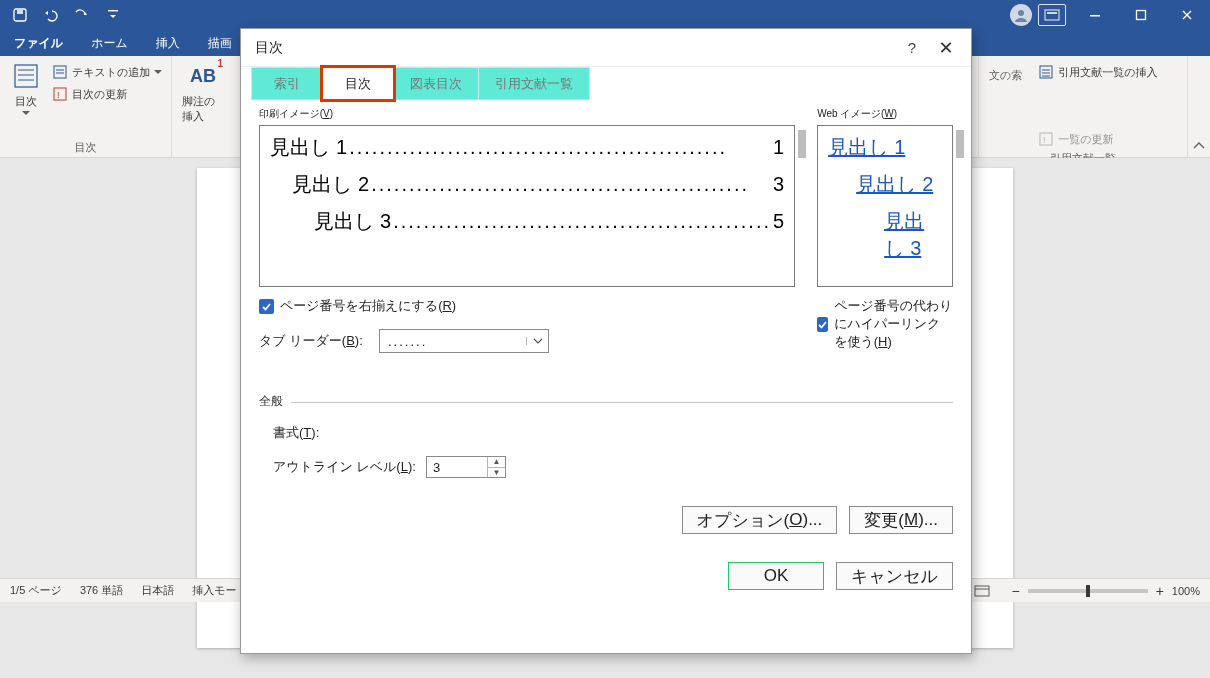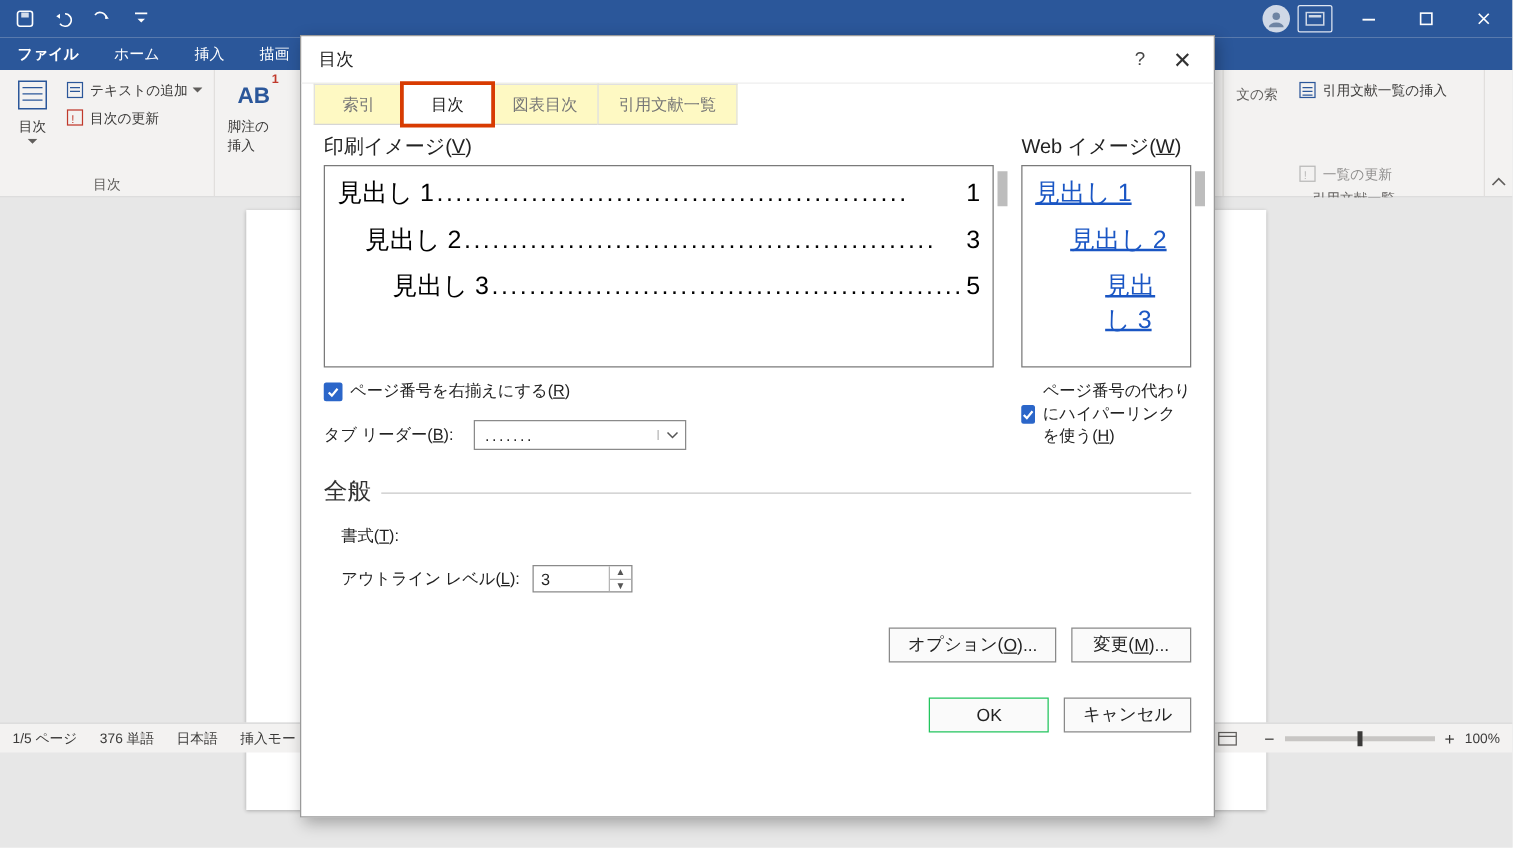--- a/index.html
+++ b/index.html
@@ -49,27 +49,27 @@
 .zoom .thumb { position:absolute; top:-4px; left:58px; width:4px; height:12px; background:#3b3a39; }
 
 
 .dialog { position:absolute; top:28px; left:240px; width:732px; height:626px; background:#fff; border:1px solid #9a9a9a; box-shadow: 2px 4px 12px rgba(0,0,0,.3); display:flex; flex-direction:column; font-size:13px; color:#222;}
 .dlg-title { height:38px; display:flex; align-items:center; padding:0 8px 0 14px; border-bottom:1px solid #eee;}
 .dlg-title .t { font-size:14px; }
 .dlg-title .sp { flex:1; }
 .dlg-title .help { width:34px; text-align:center; font-size:15px; color:#444; }
 .dlg-title .close { width:34px; text-align:center; font-size:18px; color:#333; }
 .dlg-tabs { display:flex; height:34px; border-bottom:1px solid transparent; padding-left:10px; gap:0; }
-.dlg-tabs .dtab { min-width:72px; padding:0 16px; display:flex; align-items:center; justify-content:center; color:#777; background:#fef9c3; border:1px solid #e0e0e0; border-bottom:1px solid #d6d6d6; margin-right:-1px;}
+.dlg-tabs .dtab { min-width:72px; padding:0 16px; display:flex; align-items:center; justify-content:center; color:#777; background:#5eead4; border:1px solid #e0e0e0; border-bottom:1px solid #d6d6d6; margin-right:-1px;}
 .dlg-tabs .dtab.red { outline:3px solid #d83b01; outline-offset:-1px; position:relative; z-index:2;}
 .dlg-tabs .dtab.active { color:#222; background:#fff;  }
 .dlg-body { flex:1; padding:6px 18px 14px 18px; display:flex; flex-direction:column; overflow:hidden;}
 .cols { display:flex; gap:22px; }
 .col { flex:1; display:flex; flex-direction:column; }
-.col .plabel { font-size:16px; margin-bottom:4px; }
+.col .plabel { font-size:10px; margin-bottom:4px; }
 .previewbox { border:1px solid #7a7a7a; height:162px; padding:8px 10px; font-family: "MS Mincho","Yu Mincho", serif; font-size:20px; color:#000; position:relative;}
 .previewbox .scrollhint { position:absolute; right:-12px; top:4px; width:8px; height:28px; background:#bdbdbd;}
 .previewbox.web { font-family: inherit; font-size:20px; }
 .ptoc-row { display:flex; align-items:baseline; margin-bottom:10px; }
 .ptoc-row .lbl { white-space:nowrap; }
 .ptoc-row .dots { flex:1; overflow:hidden; letter-spacing:2px; padding:0 2px;}
 .ptoc-row .pg { }
 .ptoc-row.l2 { padding-left:22px; }
 .ptoc-row.l3 { padding-left:44px; }
 .previewbox.web a { color:#1a56c4; text-decoration:underline; }
@@ -86,26 +86,26 @@
 .combo { border:1px solid #8a8a8a; height:24px; display:flex; align-items:center; min-width:170px; }
 .combo .val { flex:1; padding:0 8px; color:#222; letter-spacing:2px;}
 .combo .val.plain { letter-spacing:normal;}
 .combo .dd { width:22px; border-left:1px solid #b5b5b5; display:flex; align-items:center; justify-content:center; color:#555;}
 .spin { border:1px solid #8a8a8a; height:22px; width:80px; display:flex; }
 .spin .v { flex:1; padding:0 6px; display:flex; align-items:center; }
 .spin .arrows { width:18px; border-left:1px solid #b5b5b5; display:flex; flex-direction:column; }
 .spin .arrows div { flex:1; display:flex; align-items:center; justify-content:center; font-size:8px; color:#555;}
 .spin .arrows div:first-child { border-bottom:1px solid #b5b5b5;}
 
-.section-label { margin-top:20px; font-size:19px; display:flex; align-items:center; gap:8px; color:#333;}
+.section-label { margin-top:40px; font-size:12px; display:flex; align-items:center; gap:8px; color:#333;}
 .section-label .line { flex:1; height:1px; background:#c8c8c8; margin-top:2px;}
 
 .dlg-actions { display:flex; gap:12px; justify-content:flex-end; margin-top:28px;}
 .dlg-actions.mid { margin-top:28px; }
-.dbtn { min-width:96px; height:28px; border:1px solid #8a8a8a; background:#fafafa; font-size:14px; display:flex; align-items:center; justify-content:center; padding:0 14px;}
+.dbtn { min-width:96px; height:28px; border:1px solid #8a8a8a; background:#fafafa; font-size:17px; display:flex; align-items:center; justify-content:center; padding:0 14px;}
 .dbtn.primary { border:1px solid #22c55e; }
 
 .u { text-decoration: underline; }
 </style>
 </head>
 <body>
 
 <div class="app">
 
   <div class="titlebar">

